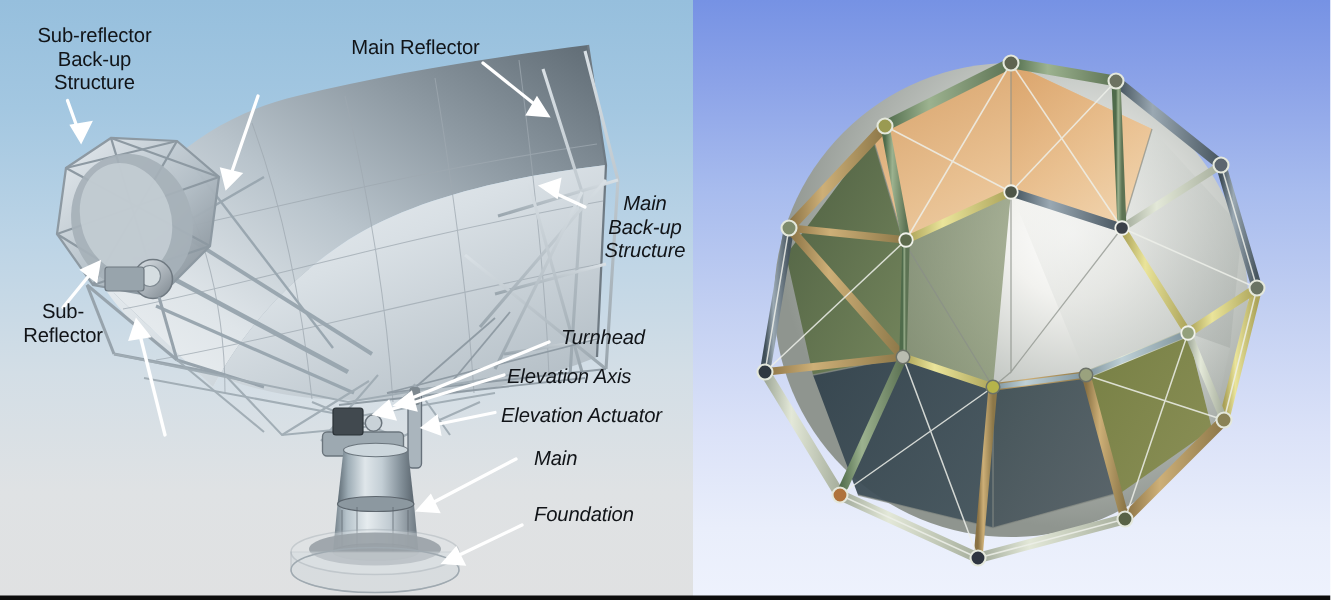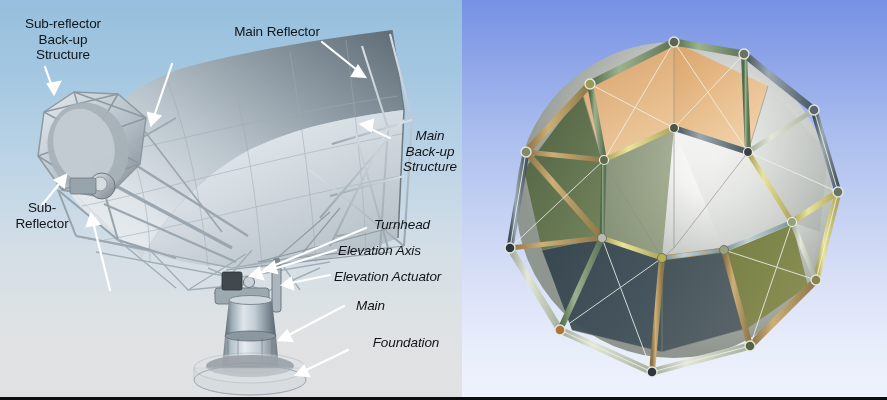--- a/index.html
+++ b/index.html
@@ -312,21 +312,21 @@
 
 
     <div class="label lft" style="left:374px; top:217px; width:90px;">Turnhead</div>
 
     <div class="label lft" style="left:334px; top:269px; width:130px;">Elevation Actuator</div>
 
     <div class="label lft" style="left:338px; top:243px; width:124px;">Elevation Axis</div>
 
     <div class="label lft" style="left:356px; top:298px; width:60px;">Main</div>
 
-    <div class="label lft" style="left:356px; top:335px; width:100px;text-align:center;">Foundation</div>
+    <div class="label lft" style="left:356px; top:335px; width:100px;">Foundation</div>
   </div>
 
   <div class="panel" id="panel-right">
     <svg class="overlay" viewBox="0 0 425 400" preserveAspectRatio="none">
       <defs>
         <radialGradient id="sphereGlow" cx="0.63" cy="0.36" r="0.62">
           <stop offset="0%" stop-color="#ffffff"></stop>
           <stop offset="22%" stop-color="#f2f2ef"></stop>
           <stop offset="55%" stop-color="#c6cac6"></stop>
           <stop offset="100%" stop-color="#8f958f"></stop>

